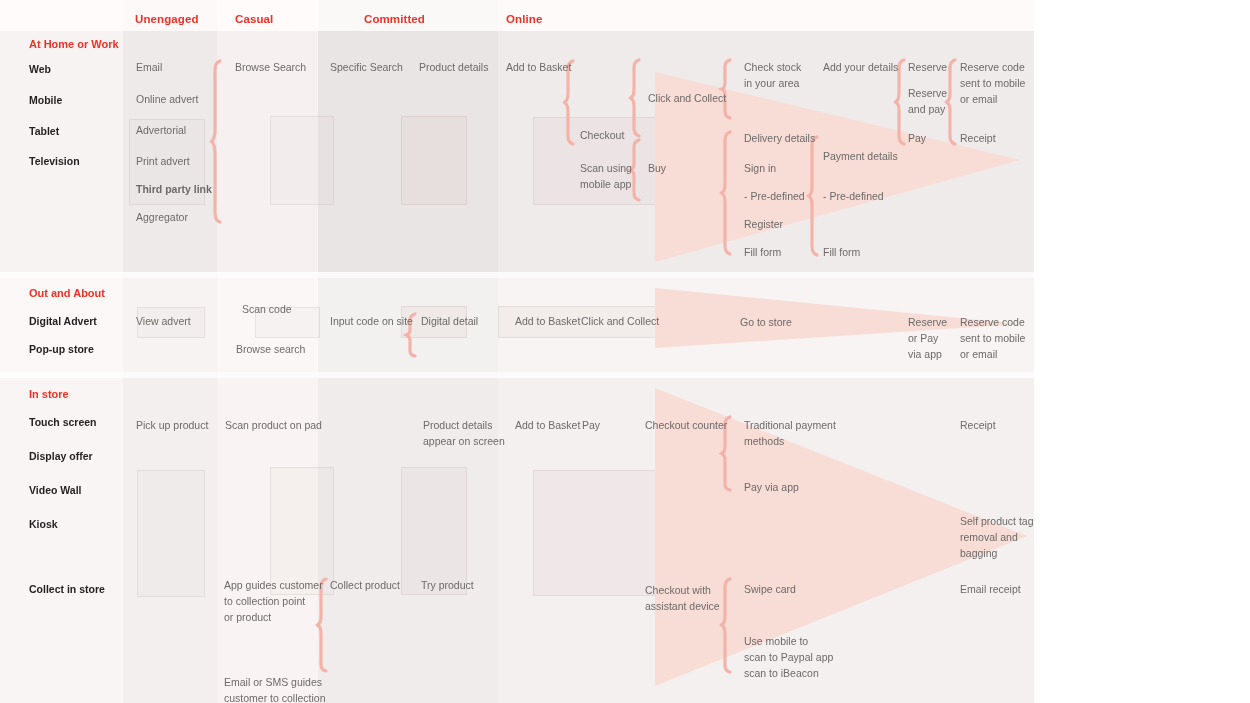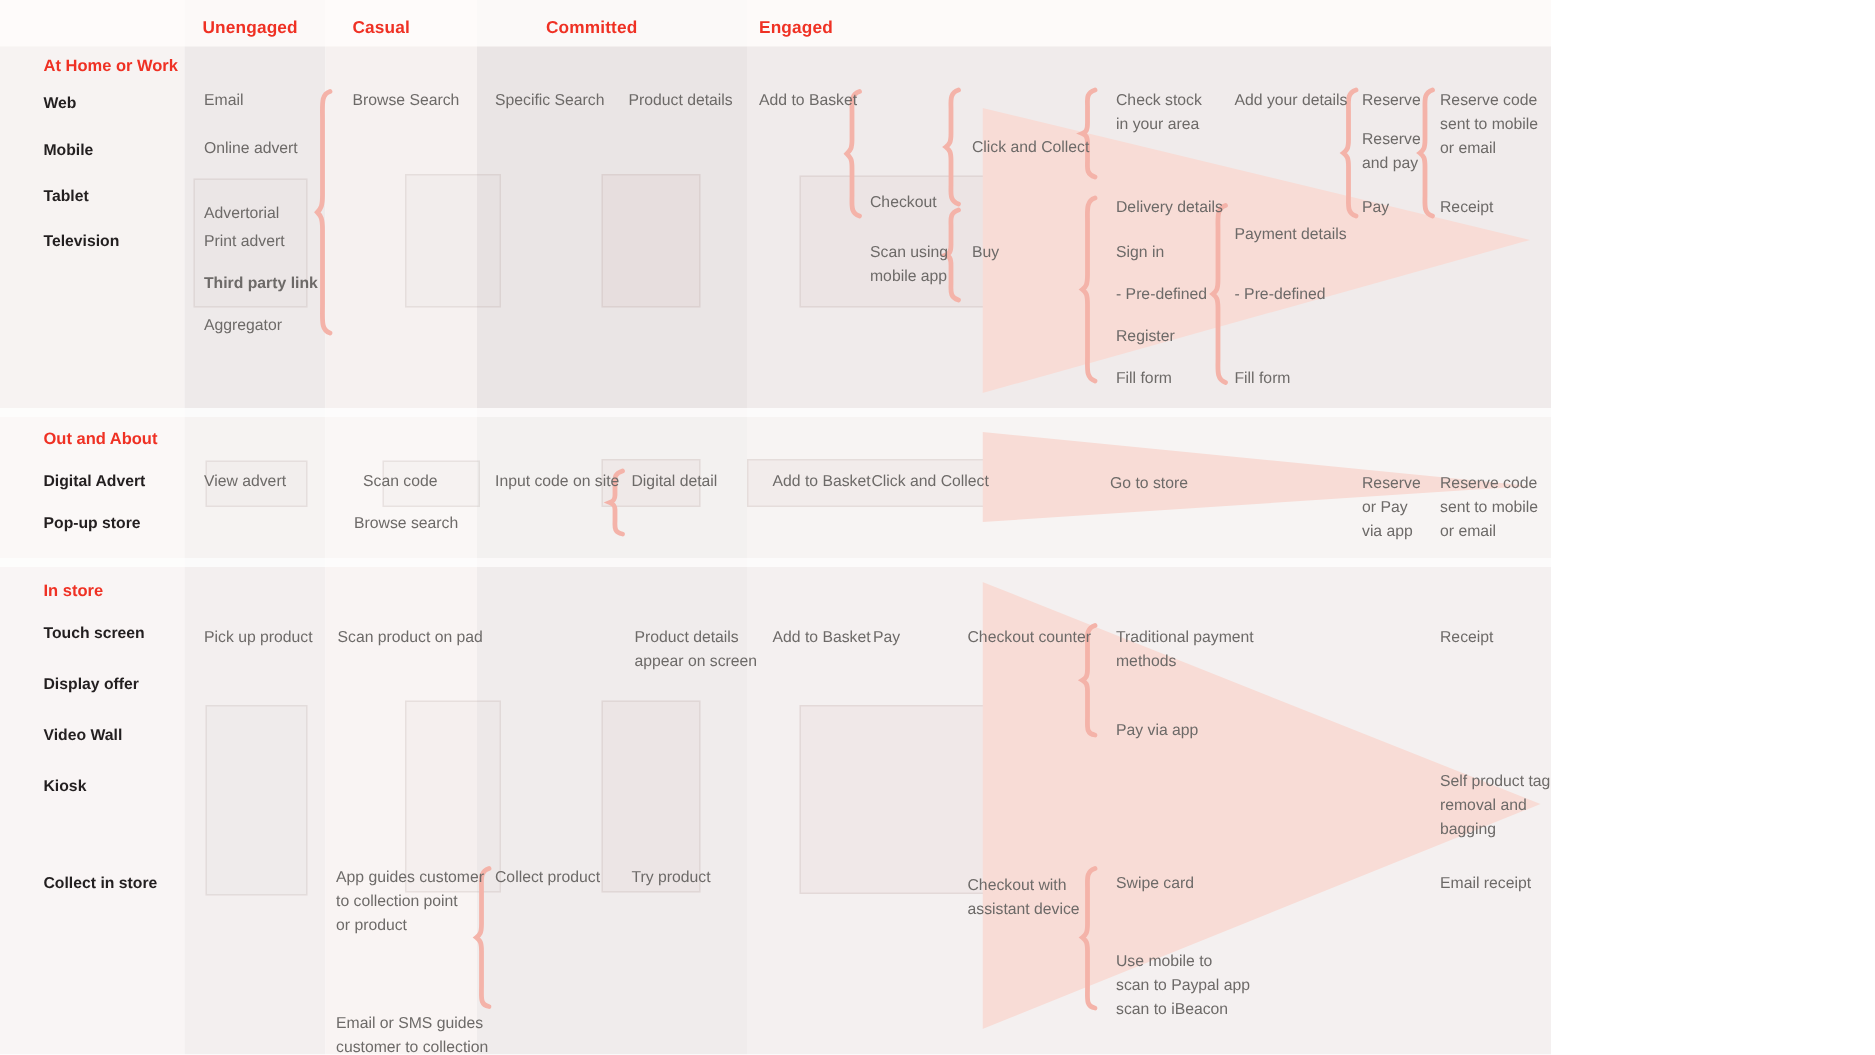--- a/index.html
+++ b/index.html
@@ -185,31 +185,31 @@
   </div>
   <div class="brace" style="left:721px;top:578px;width:12px;height:95px;">
     <svg width="12" height="95" viewBox="0 0 12 95" preserveAspectRatio="none">
       <path d="M9 1 C3 3 4 8 4 14 L4 38 C4 44 3 45 0.6 47 C3 49 4 50 4 56 L4 81 C4 88 3 93 9 94" fill="none" stroke="#f4b3a9" stroke-width="3.2" stroke-linecap="round"></path>
     </svg>
   </div>
 
   <div class="stage-label" style="left:135px;top:13px;">Unengaged</div>
   <div class="stage-label" style="left:235px;top:13px;">Casual</div>
   <div class="stage-label" style="left:320px;top:13px;margin-left:44px;">Committed</div>
-  <div class="stage-label" style="left:506px;top:13px;">Engaged</div>
+  <div class="stage-label" style="left:506px;top:13px;">Online</div>
 
   <div class="section-title" style="left:29px;top:38px;">At Home or Work</div>
   <div class="row-label" style="left:29px;top:63px;">Web</div>
   <div class="row-label" style="left:29px;top:94px;">Mobile</div>
   <div class="row-label" style="left:29px;top:125px;">Tablet</div>
   <div class="row-label" style="left:29px;top:155px;">Television</div>
 
   <div class="cell" style="left:136px;top:60px;">Email</div>
   <div class="cell" style="left:136px;top:92px;">Online advert</div>
-  <div class="cell" style="left:136px;top:123px;margin-top:12px;">Advertorial</div>
+  <div class="cell" style="left:136px;top:123px;">Advertorial</div>
   <div class="cell" style="left:136px;top:154px;">Print advert</div>
   <div class="cell" style="left:136px;top:182px;font-weight:bold;">Third party link</div>
   <div class="cell" style="left:136px;top:210px;">Aggregator</div>
 
   <div class="cell" style="left:235px;top:60px;">Browse Search</div>
   <div class="cell" style="left:330px;top:60px;">Specific Search</div>
   <div class="cell" style="left:419px;top:60px;">Product details</div>
 
   <div class="cell" style="left:506px;top:60px;">Add to Basket</div>
   <div class="cell" style="left:580px;top:128px;">Checkout</div>
@@ -238,21 +238,21 @@
   <div class="cell" style="left:960px;top:60px;">Reserve code
 sent to mobile
 or email</div>
   <div class="cell" style="left:960px;top:131px;">Receipt</div>
 
   <div class="section-title" style="left:29px;top:287px;">Out and About</div>
   <div class="row-label" style="left:29px;top:315px;">Digital Advert</div>
   <div class="row-label" style="left:29px;top:343px;">Pop-up store</div>
 
   <div class="cell" style="left:136px;top:314px;">View advert</div>
-  <div class="cell" style="left:242px;top:314px;">Scan code</div>
+  <div class="cell" style="left:242px;top:302px;">Scan code</div>
   <div class="cell" style="left:236px;top:342px;">Browse search</div>
   <div class="cell" style="left:330px;top:314px;">Input code on site</div>
   <div class="cell" style="left:421px;top:314px;">Digital detail</div>
 
   <div class="cell" style="left:515px;top:314px;">Add to Basket</div>
   <div class="cell" style="left:581px;top:314px;">Click and Collect</div>
   <div class="cell" style="left:740px;top:315px;">Go to store</div>
   <div class="cell" style="left:908px;top:315px;">Reserve
 or Pay
 via app</div>

